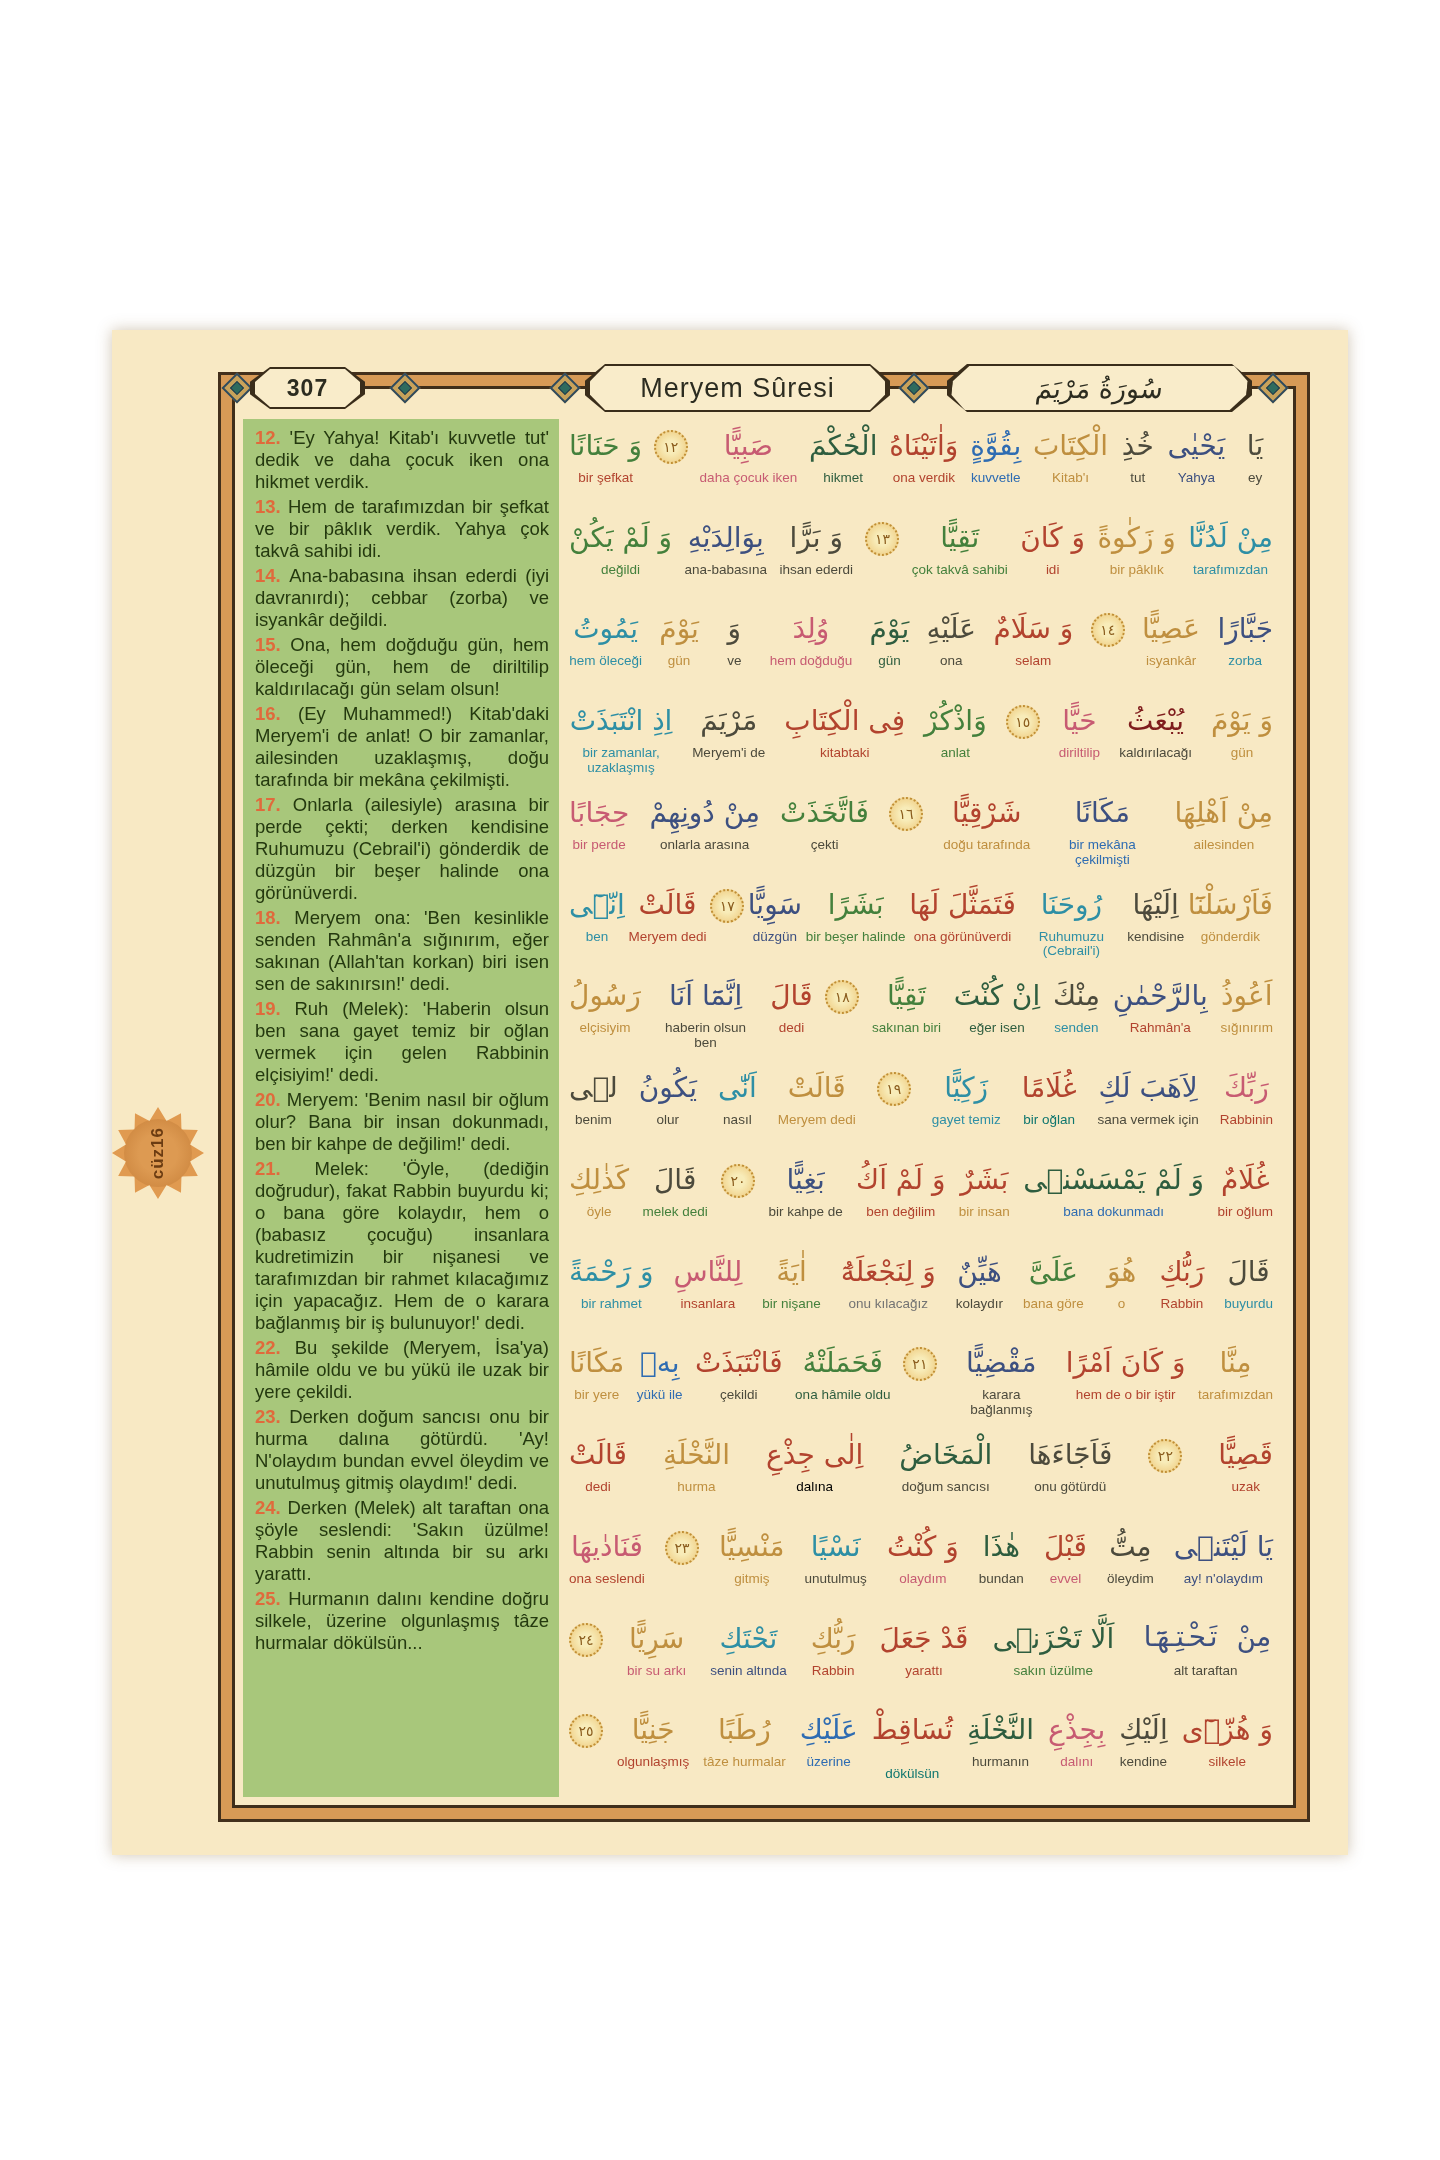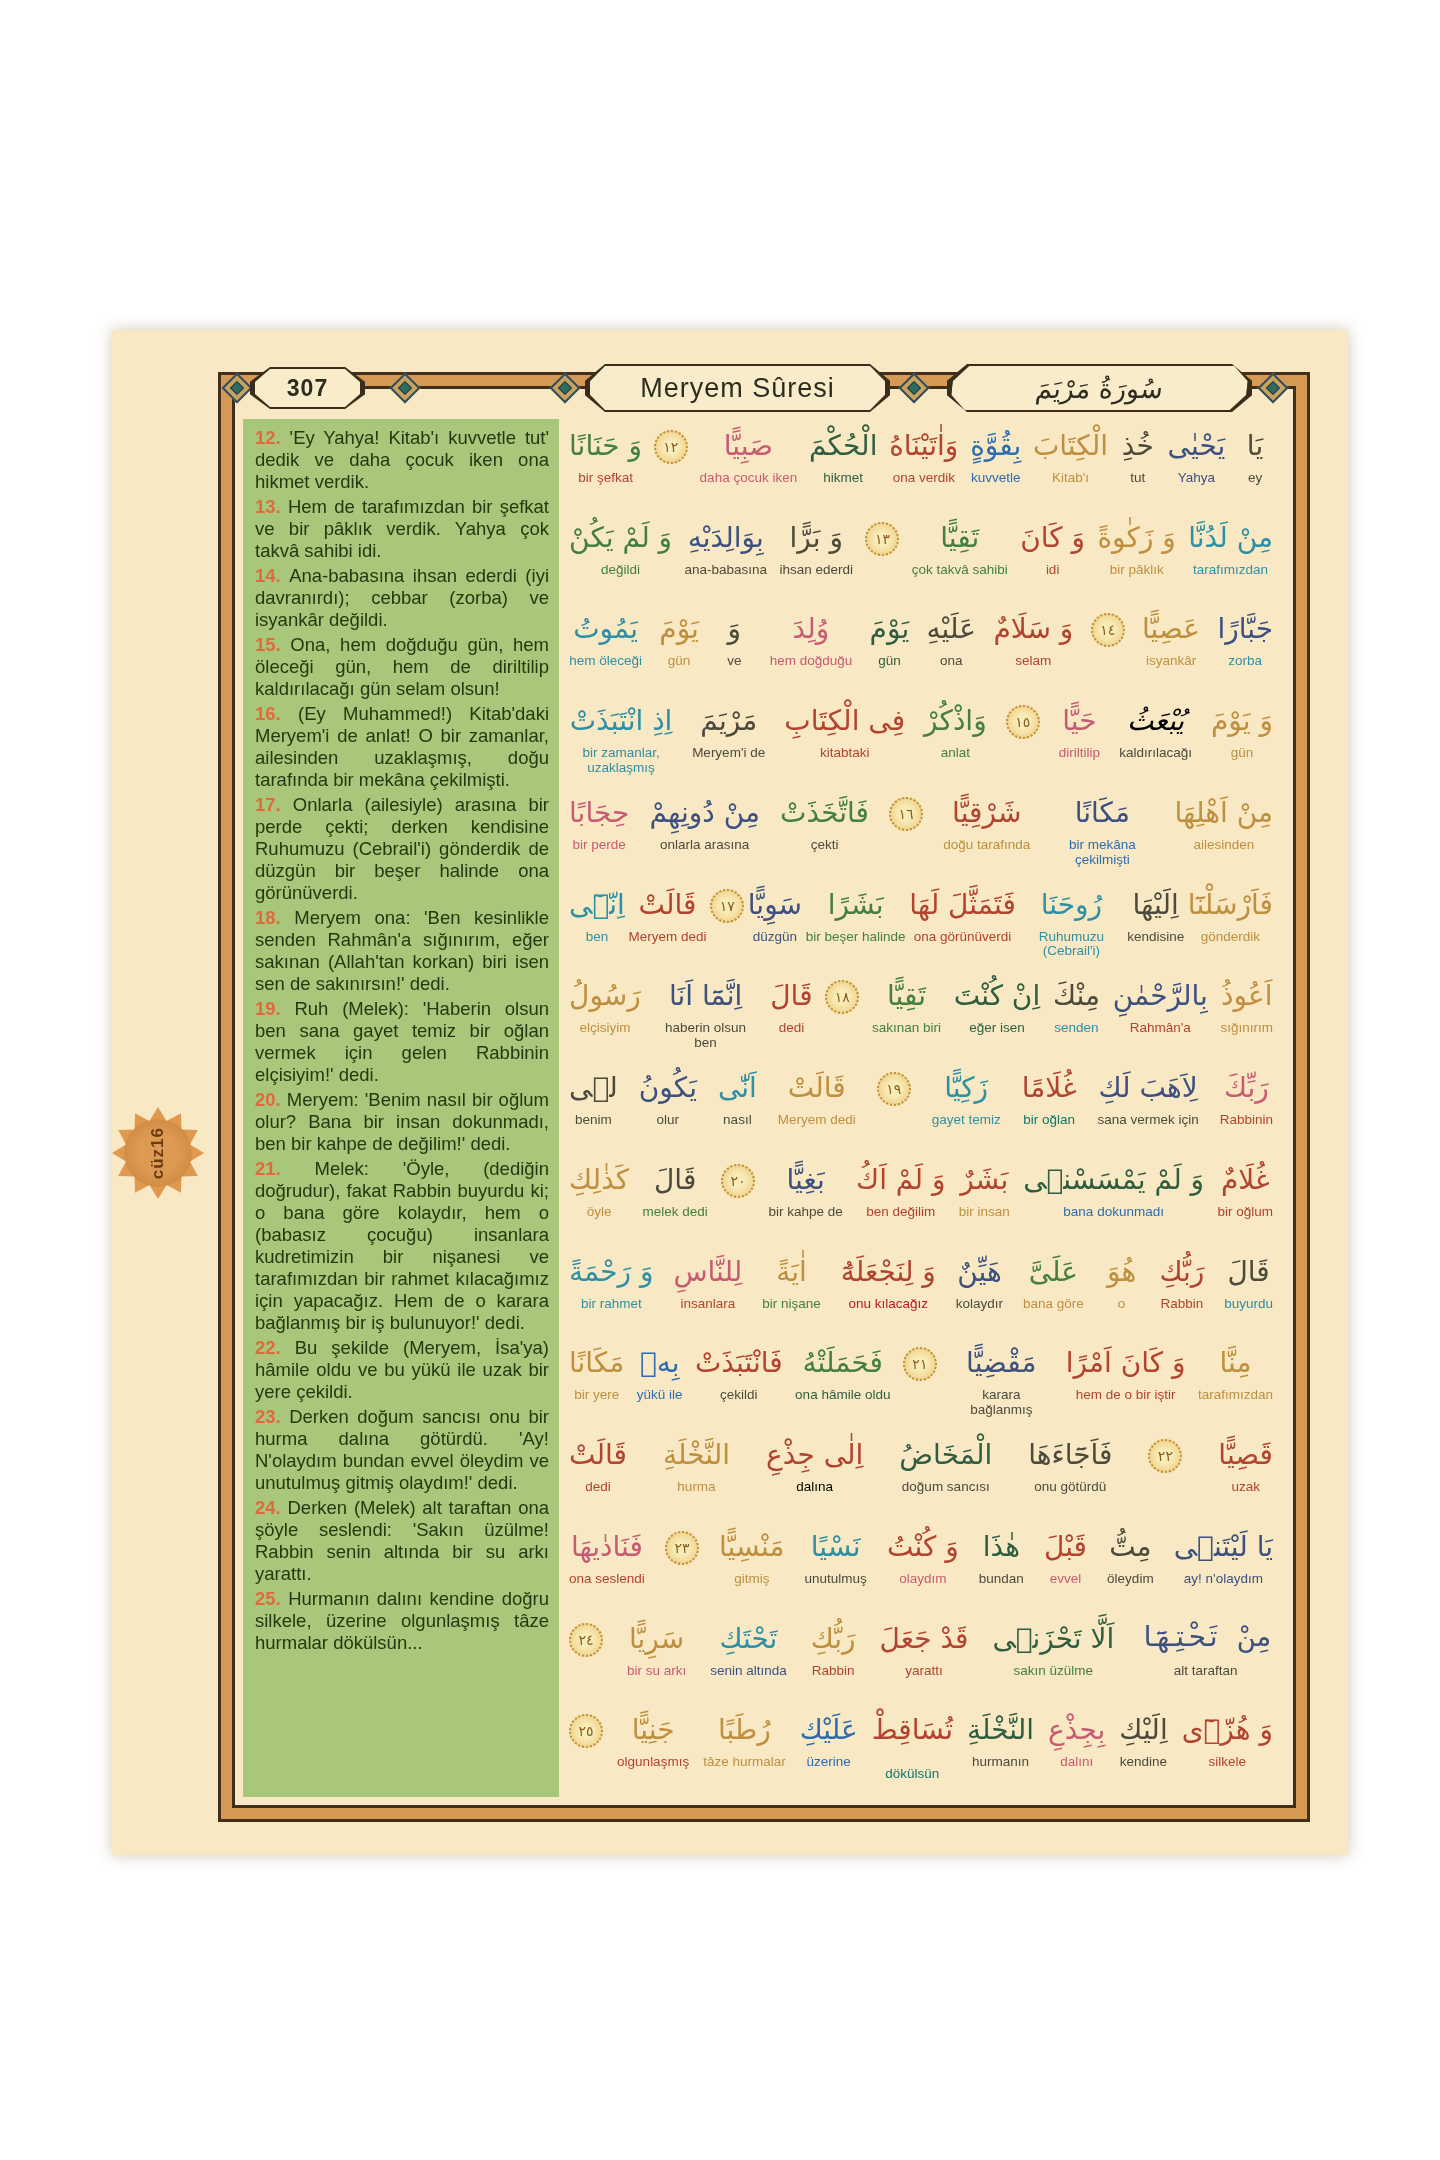--- a/index.html
+++ b/index.html
@@ -196,21 +196,21 @@
                   <div class="ar" style="color: rgb(46, 143, 165);">يَمُوتُ</div>
                   <div class="tr" style="color: rgb(46, 143, 165);">hem öleceği</div>
                 </div>
               </div>
               <div class="row" dir="rtl">
                 <div class="unit">
                   <div class="ar" style="color: rgb(191, 143, 63);">وَ يَوْمَ</div>
                   <div class="tr" style="color: rgb(191, 143, 63);">gün</div>
                 </div>
                 <div class="unit">
-                  <div class="ar" style="color: #000000; font-style: italic;">يُبْعَثُ</div>
+                  <div class="ar" style="color: #7f1d1d;">يُبْعَثُ</div>
                   <div class="tr" style="color: rgb(76, 74, 60);">kaldırılacağı</div>
                 </div>
                 <div class="unit">
                   <div class="ar" style="color: rgb(199, 91, 114);">حَيًّا</div>
                   <div class="tr" style="color: rgb(199, 91, 114);">diriltilip</div>
                 </div>
                 <span class="rosette">١٥</span>
                 <div class="unit">
                   <div class="ar" style="color: rgb(68, 128, 60);">وَاذْكُرْ</div>
                   <div class="tr" style="color: rgb(68, 128, 60);">anlat</div>
@@ -407,21 +407,21 @@
                 <div class="unit">
                   <div class="ar" style="color: rgb(68, 128, 60);">عَلَىَّ</div>
                   <div class="tr" style="color: rgb(191, 143, 63);">bana göre</div>
                 </div>
                 <div class="unit">
                   <div class="ar" style="color: rgb(61, 80, 128);">هَيِّنٌ</div>
                   <div class="tr" style="color: rgb(76, 74, 60);">kolaydır</div>
                 </div>
                 <div class="unit">
                   <div class="ar" style="color: rgb(178, 67, 46);">وَ لِنَجْعَلَهُٓ</div>
-                  <div class="tr" style="color: #b91c1c; text-align: right;">onu kılacağız</div>
+                  <div class="tr" style="color: #737373; text-align: right;">onu kılacağız</div>
                 </div>
                 <div class="unit">
                   <div class="ar" style="color: rgb(191, 143, 63);">اٰيَةً</div>
                   <div class="tr" style="color: rgb(68, 128, 60);">bir nişane</div>
                 </div>
                 <div class="unit">
                   <div class="ar" style="color: rgb(199, 91, 114);">لِلنَّاسِ</div>
                   <div class="tr" style="color: rgb(178, 67, 46);">insanlara</div>
                 </div>
                 <div class="unit">

